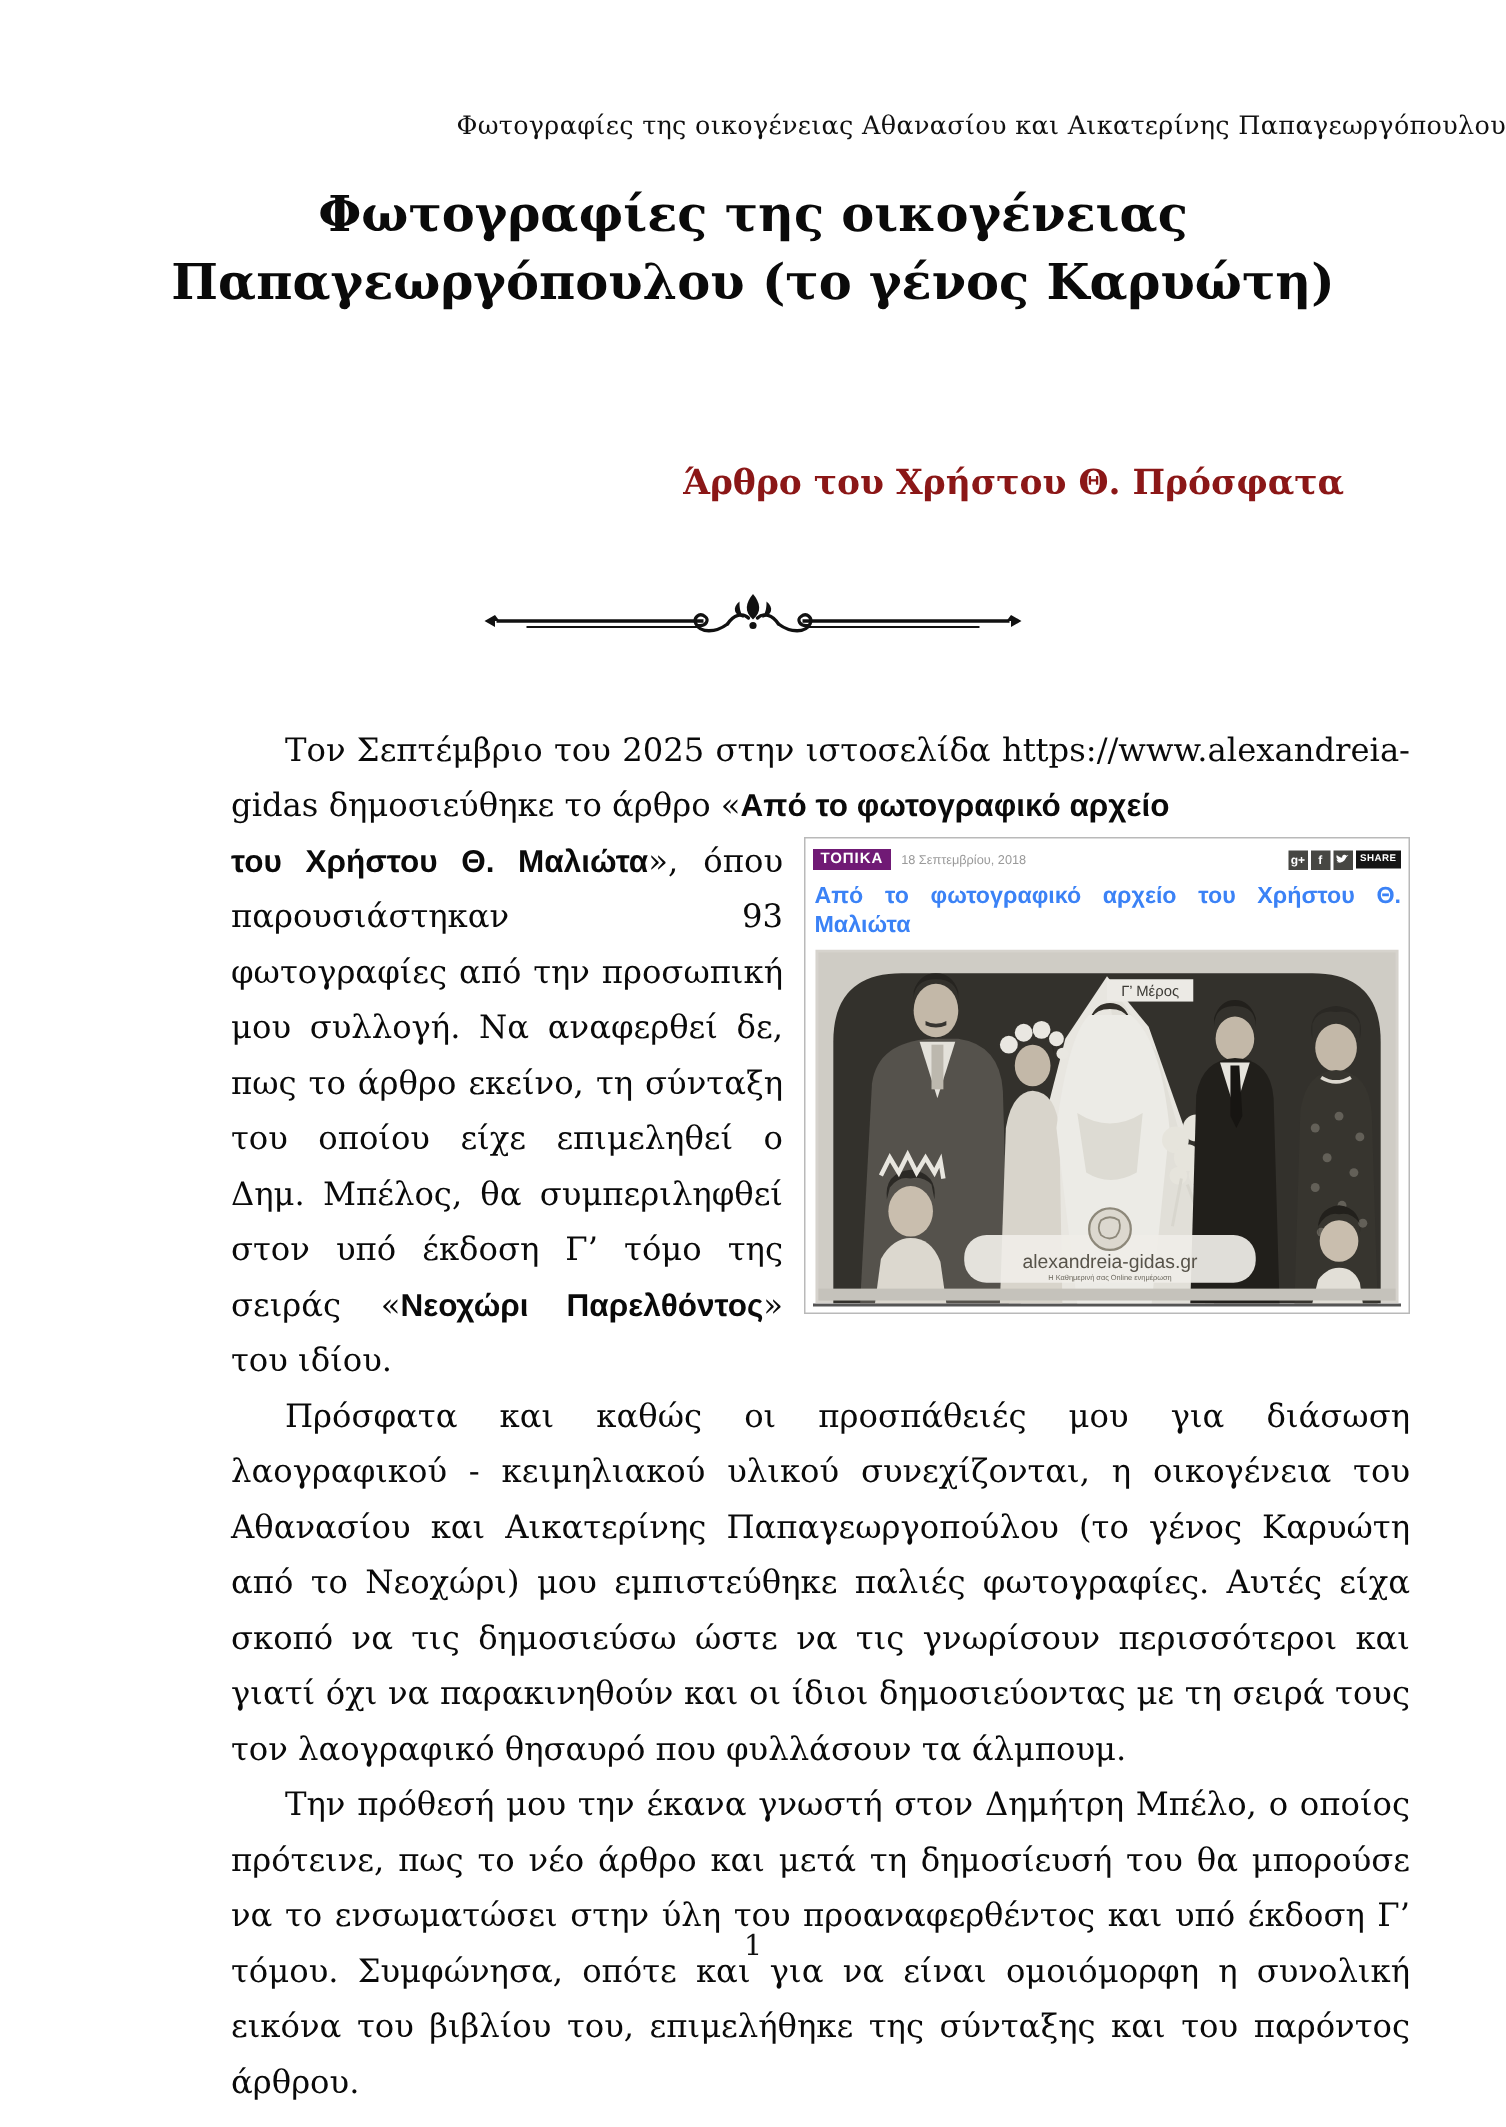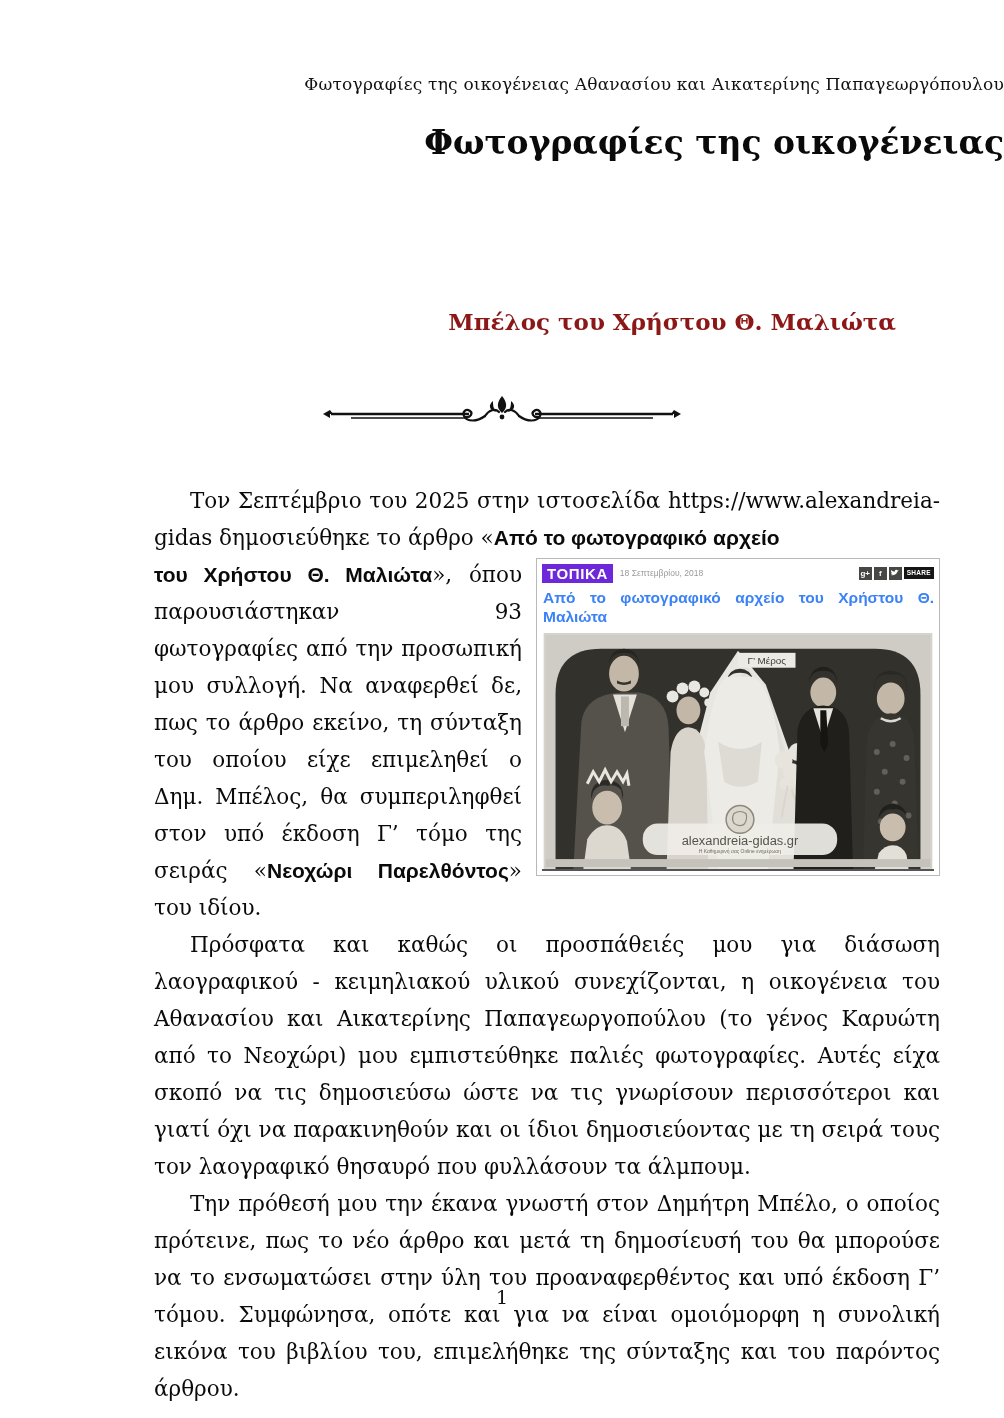--- a/index.html
+++ b/index.html
@@ -7,21 +7,21 @@
   body { width:1004px; height:1418px; position:relative; font-family:"DejaVu Serif", serif; color:#000; }
   .page { position:relative; width:1004px; height:1418px; overflow:hidden; background:#ffffff; }
 
   .running-header {
     position:absolute; top:74px; left:0; width:100%;
     text-align:right; font-size:17px; letter-spacing:.2px; color:#111;
   }
 
   .doc-title {
     position:absolute; top:120px; left:0; width:100%;
-    text-align:right; font-weight:bold; font-size:33px; line-height:45px; color:#0a0a0a;
+    text-align:center; font-weight:bold; font-size:33px; line-height:45px; color:#0a0a0a;
   }
 
   .author-line {
     position:absolute; top:308px; left:110px; width:786px;
     text-align:right; font-weight:bold; font-size:23px;
   }
 
   .divider-wrap {
     position:absolute; top:392px; left:0; width:100%;
     display:flex; justify-content:center;
@@ -40,21 +40,21 @@
   
   figure.embed {
     float:right; width:404px; margin:2px 0 8px 14px;
     border:1px solid #b9b9b9; background:#ffffff; padding:5px 5px 4px 5px;
   }
   .embed-top {
     display:flex; align-items:center; height:18px;
     font-family:"Liberation Sans", sans-serif;
   }
   .badge-topika {
-    background:#6d28d9; color:#fff; font-size:15px; font-weight:bold;
+    background:#701a75; color:#fff; font-size:10px; font-weight:bold;
     padding:2px 5px; letter-spacing:.6px; line-height:1;
   }
   .embed-date { color:#9a9a9a; font-size:8.5px; margin-left:7px; }
   .share-group { margin-left:auto; display:flex; align-items:center; gap:2px; }
   .share-icon {
     width:13px; height:13px; background:#474743; color:#fff;
     display:flex; align-items:center; justify-content:center;
     font-size:8px; font-weight:bold; font-family:"Liberation Sans", sans-serif;
   }
   .share-icon svg { width:10px; height:10px; display:block; }
@@ -75,23 +75,24 @@
 </style>
 </head>
 <body>
 
 <div class="page">
 
   <div class="running-header">Φωτογραφίες της οικογένειας Αθανασίου και Αικατερίνης Παπαγεωργόπουλου</div>
 
   <div class="doc-title">
     <div>Φωτογραφίες της οικογένειας</div>
+    <div>Παπαγεωργόπουλου (το γένος Καρυώτη)</div>
   </div>
 
-  <div class="author-line" style="color:#8b1717;">Μπέλος του Χρήστου Θ. Μαλιώτα</div>
+  <div class="author-line" style="color:#8b1717;">Άρθρο του Χρήστου Θ. Πρόσφατα</div>
 
   <div class="divider-wrap">
     <svg width="370" height="42" viewBox="0 0 370 42">
       <g stroke="#111" fill="none">
         <path d="M14,22 L152,22" stroke-width="2.4"></path>
         <path d="M34,26 L150,26" stroke-width="1.4"></path>
         <path d="M218,22 L356,22" stroke-width="2.4"></path>
         <path d="M220,26 L336,26" stroke-width="1.4"></path>
       </g>
       <path d="M16,22 L6,22 L13,18 Z M13,26 L6,22 L13,22 Z" fill="#111"></path>

